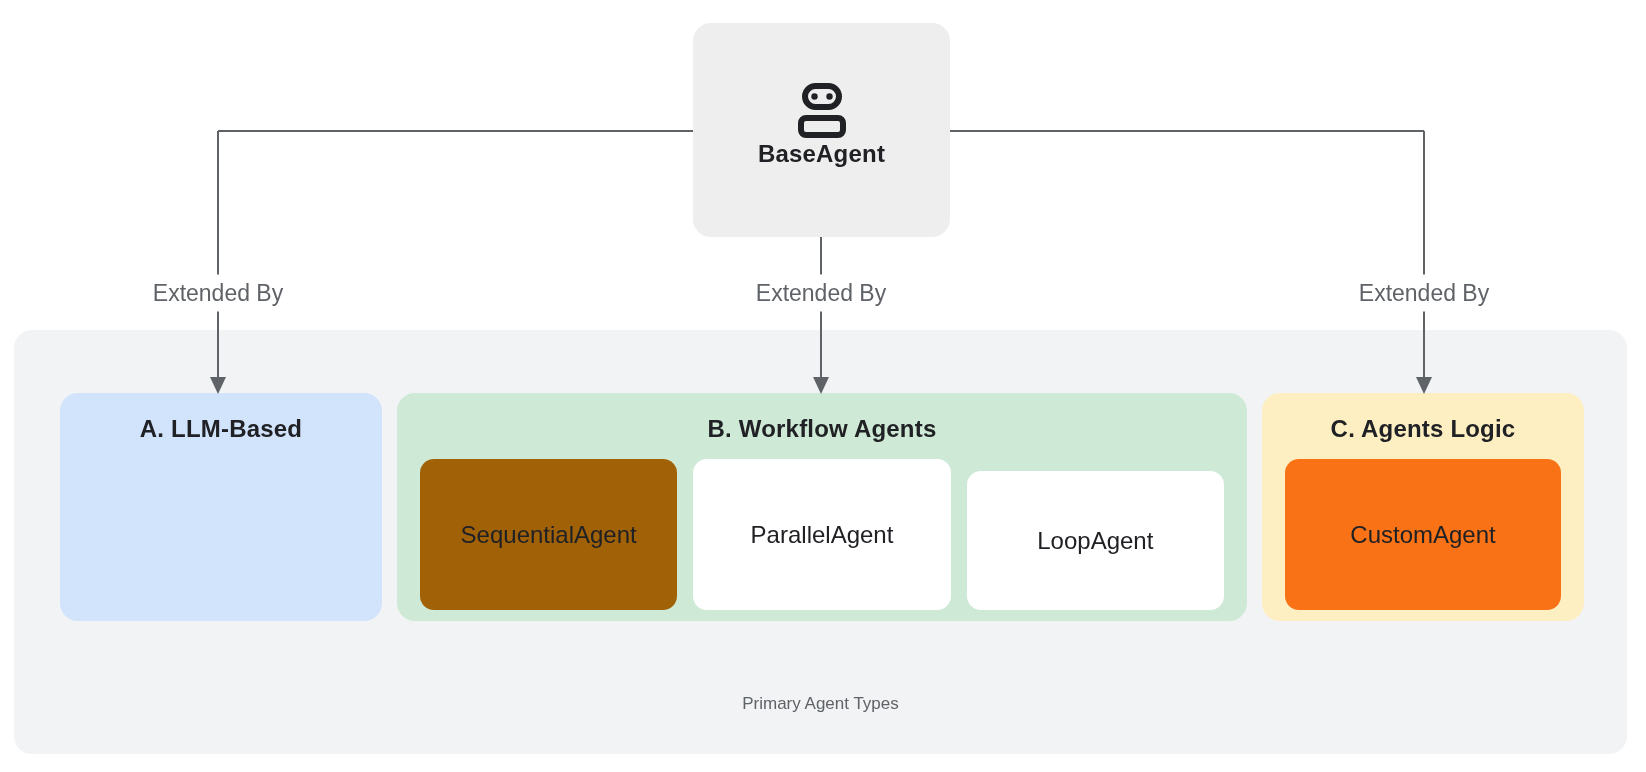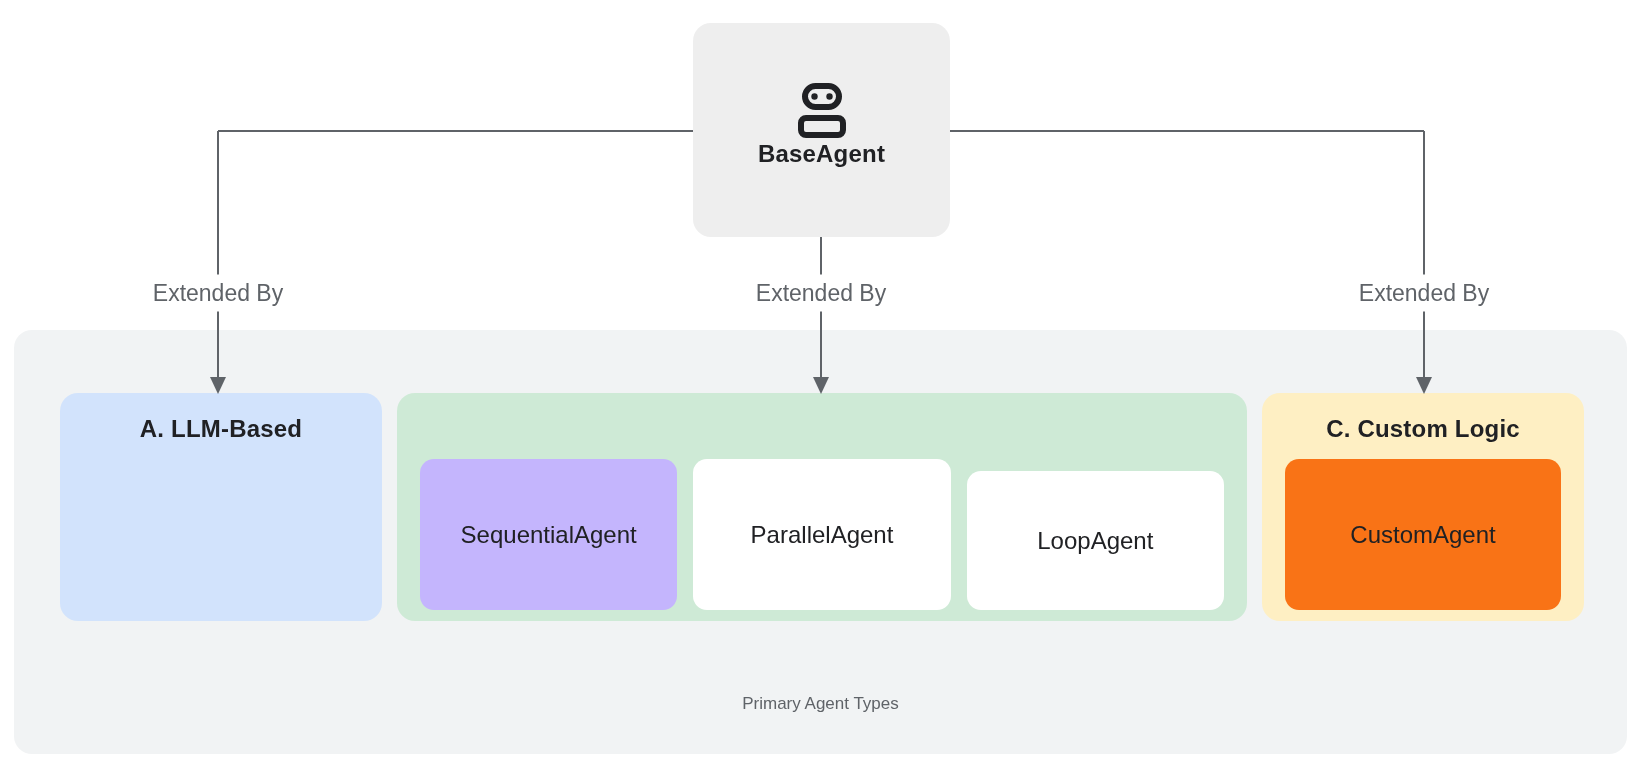--- a/index.html
+++ b/index.html
@@ -134,29 +134,30 @@
 
   <div class="panel" style="background-color: rgb(241, 243, 244);">
     <div class="panel-caption">Primary Agent Types</div>
   </div>
 
   <div class="group llm" style="background-color: rgb(210, 227, 252);">
     <div class="group-title">A. LLM-Based</div>
   </div>
 
   <div class="group workflow" style="background-color: rgb(206, 234, 214);">
+    <div class="group-title">B. Workflow Agents</div>
     <div class="cards">
-      <div class="card" style="background-color: #c4b5fd;">SequentialAgent</div>
+      <div class="card" style="background-color: #a16207;">SequentialAgent</div>
       <div class="card" style="background-color: rgb(255, 255, 255);">ParallelAgent</div>
       <div class="card" style="background-color: rgb(255, 255, 255); margin-top: 12px;">LoopAgent</div>
     </div>
   </div>
 
   <div class="group custom" style="background-color: rgb(254, 239, 195);">
-    <div class="group-title">C. Custom Logic</div>
+    <div class="group-title">C. Agents Logic</div>
     <div class="cards">
       <div class="card" style="background-color: #f97316;">CustomAgent</div>
     </div>
   </div>
 
   <svg class="connectors" viewBox="0 0 1646 772" xmlns="http://www.w3.org/2000/svg">
     <g stroke="#5f6368" stroke-width="2" fill="none">
       <line x1="218" y1="131" x2="1424" y2="131"></line>
       <line x1="218" y1="131" x2="218" y2="380"></line>
       <line x1="821" y1="236" x2="821" y2="380"></line>

